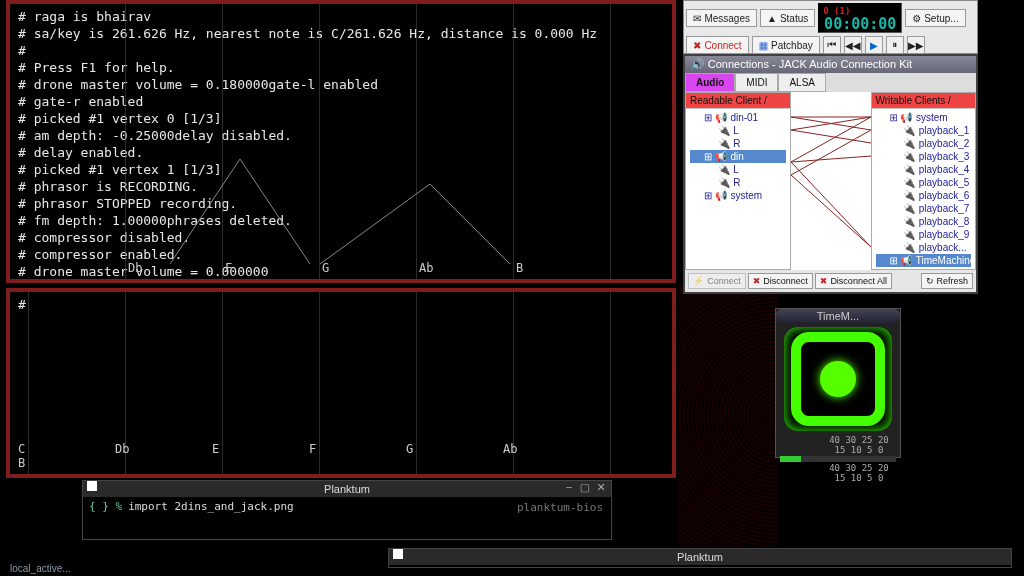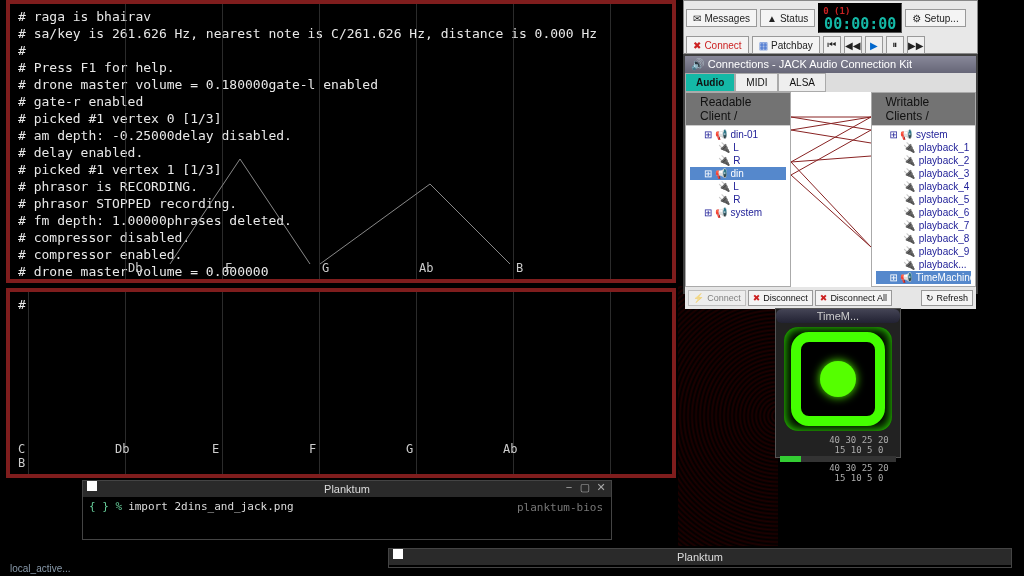--- a/index.html
+++ b/index.html
@@ -28,24 +28,24 @@
 .jack-btn { background: #f4f4f4; border: 1px solid #999; padding: 2px 6px; font-size: 10px; display: inline-flex; align-items: center; gap: 3px; cursor: pointer; height: 18px; }
 .jack-btn.red { color: #c22; }
 .timer { background: #000; color: #0f0; font-family: monospace; font-weight: bold; font-size: 15px; padding: 1px 4px; border: 1px inset #555; text-align: center; line-height: 13px; }
 .timer .sub2 { color: #c22; font-size: 9px; text-align: left; }
 .transport-btn { background: #f0f0f0; border: 1px solid #999; width: 18px; height: 18px; display: inline-flex; align-items: center; justify-content: center; cursor: pointer; font-size: 10px; }
 
 .conn { position: absolute; left: 683px; top: 54px; width: 295px; height: 240px; background: #e6e6e6; color: #111; border: 2px solid #404040; display: flex; flex-direction: column; }
 .conn-title { background: linear-gradient(#889, #667); color: #fff; font-size: 11px; padding: 2px 6px; }
 .conn-tabs { display: flex; background: #ddd; }
 .conn-tab { padding: 3px 10px; font-size: 10px; border: 1px solid #aaa; background: #eee; cursor: pointer; }
-.conn-tab.active { background: #14b8a6; font-weight: bold; }
+.conn-tab.active { background: #d946ef; font-weight: bold; }
 .conn-body { flex: 1; display: flex; background: #fff; }
 .conn-panel { flex: 1; border: 1px solid #aaa; overflow: auto; }
-.conn-head { background: #737373; padding: 2px 14px; font-size: 12px; border-bottom: 1px solid #ccc; cursor: pointer; }
+.conn-head { background: #ef4444; padding: 2px 4px; font-size: 10px; border-bottom: 1px solid #ccc; cursor: pointer; }
 .conn-tree { padding: 2px 4px; font-size: 10px; color: #229; }
 .conn-tree .item { padding: 1px 0 1px 14px; cursor: pointer; white-space: nowrap; }
 .conn-tree .item.sel { background: #58c; color: #fff; }
 .conn-tree .sub { padding-left: 28px; }
 .conn-wire { width: 80px; position: relative; }
 .conn-foot { padding: 3px; display: flex; gap: 2px; background: #e6e6e6; }
 .conn-foot .jack-btn { font-size: 9px; padding: 2px 4px; height: 16px; }
 
 .timem { position: absolute; left: 775px; top: 308px; width: 126px; height: 150px; background: #222; border: 1px solid #555; }
 .timem-title { background: linear-gradient(#445,#223); color: #ccc; font-size: 11px; text-align: center; padding: 1px; border-radius: 6px; }

